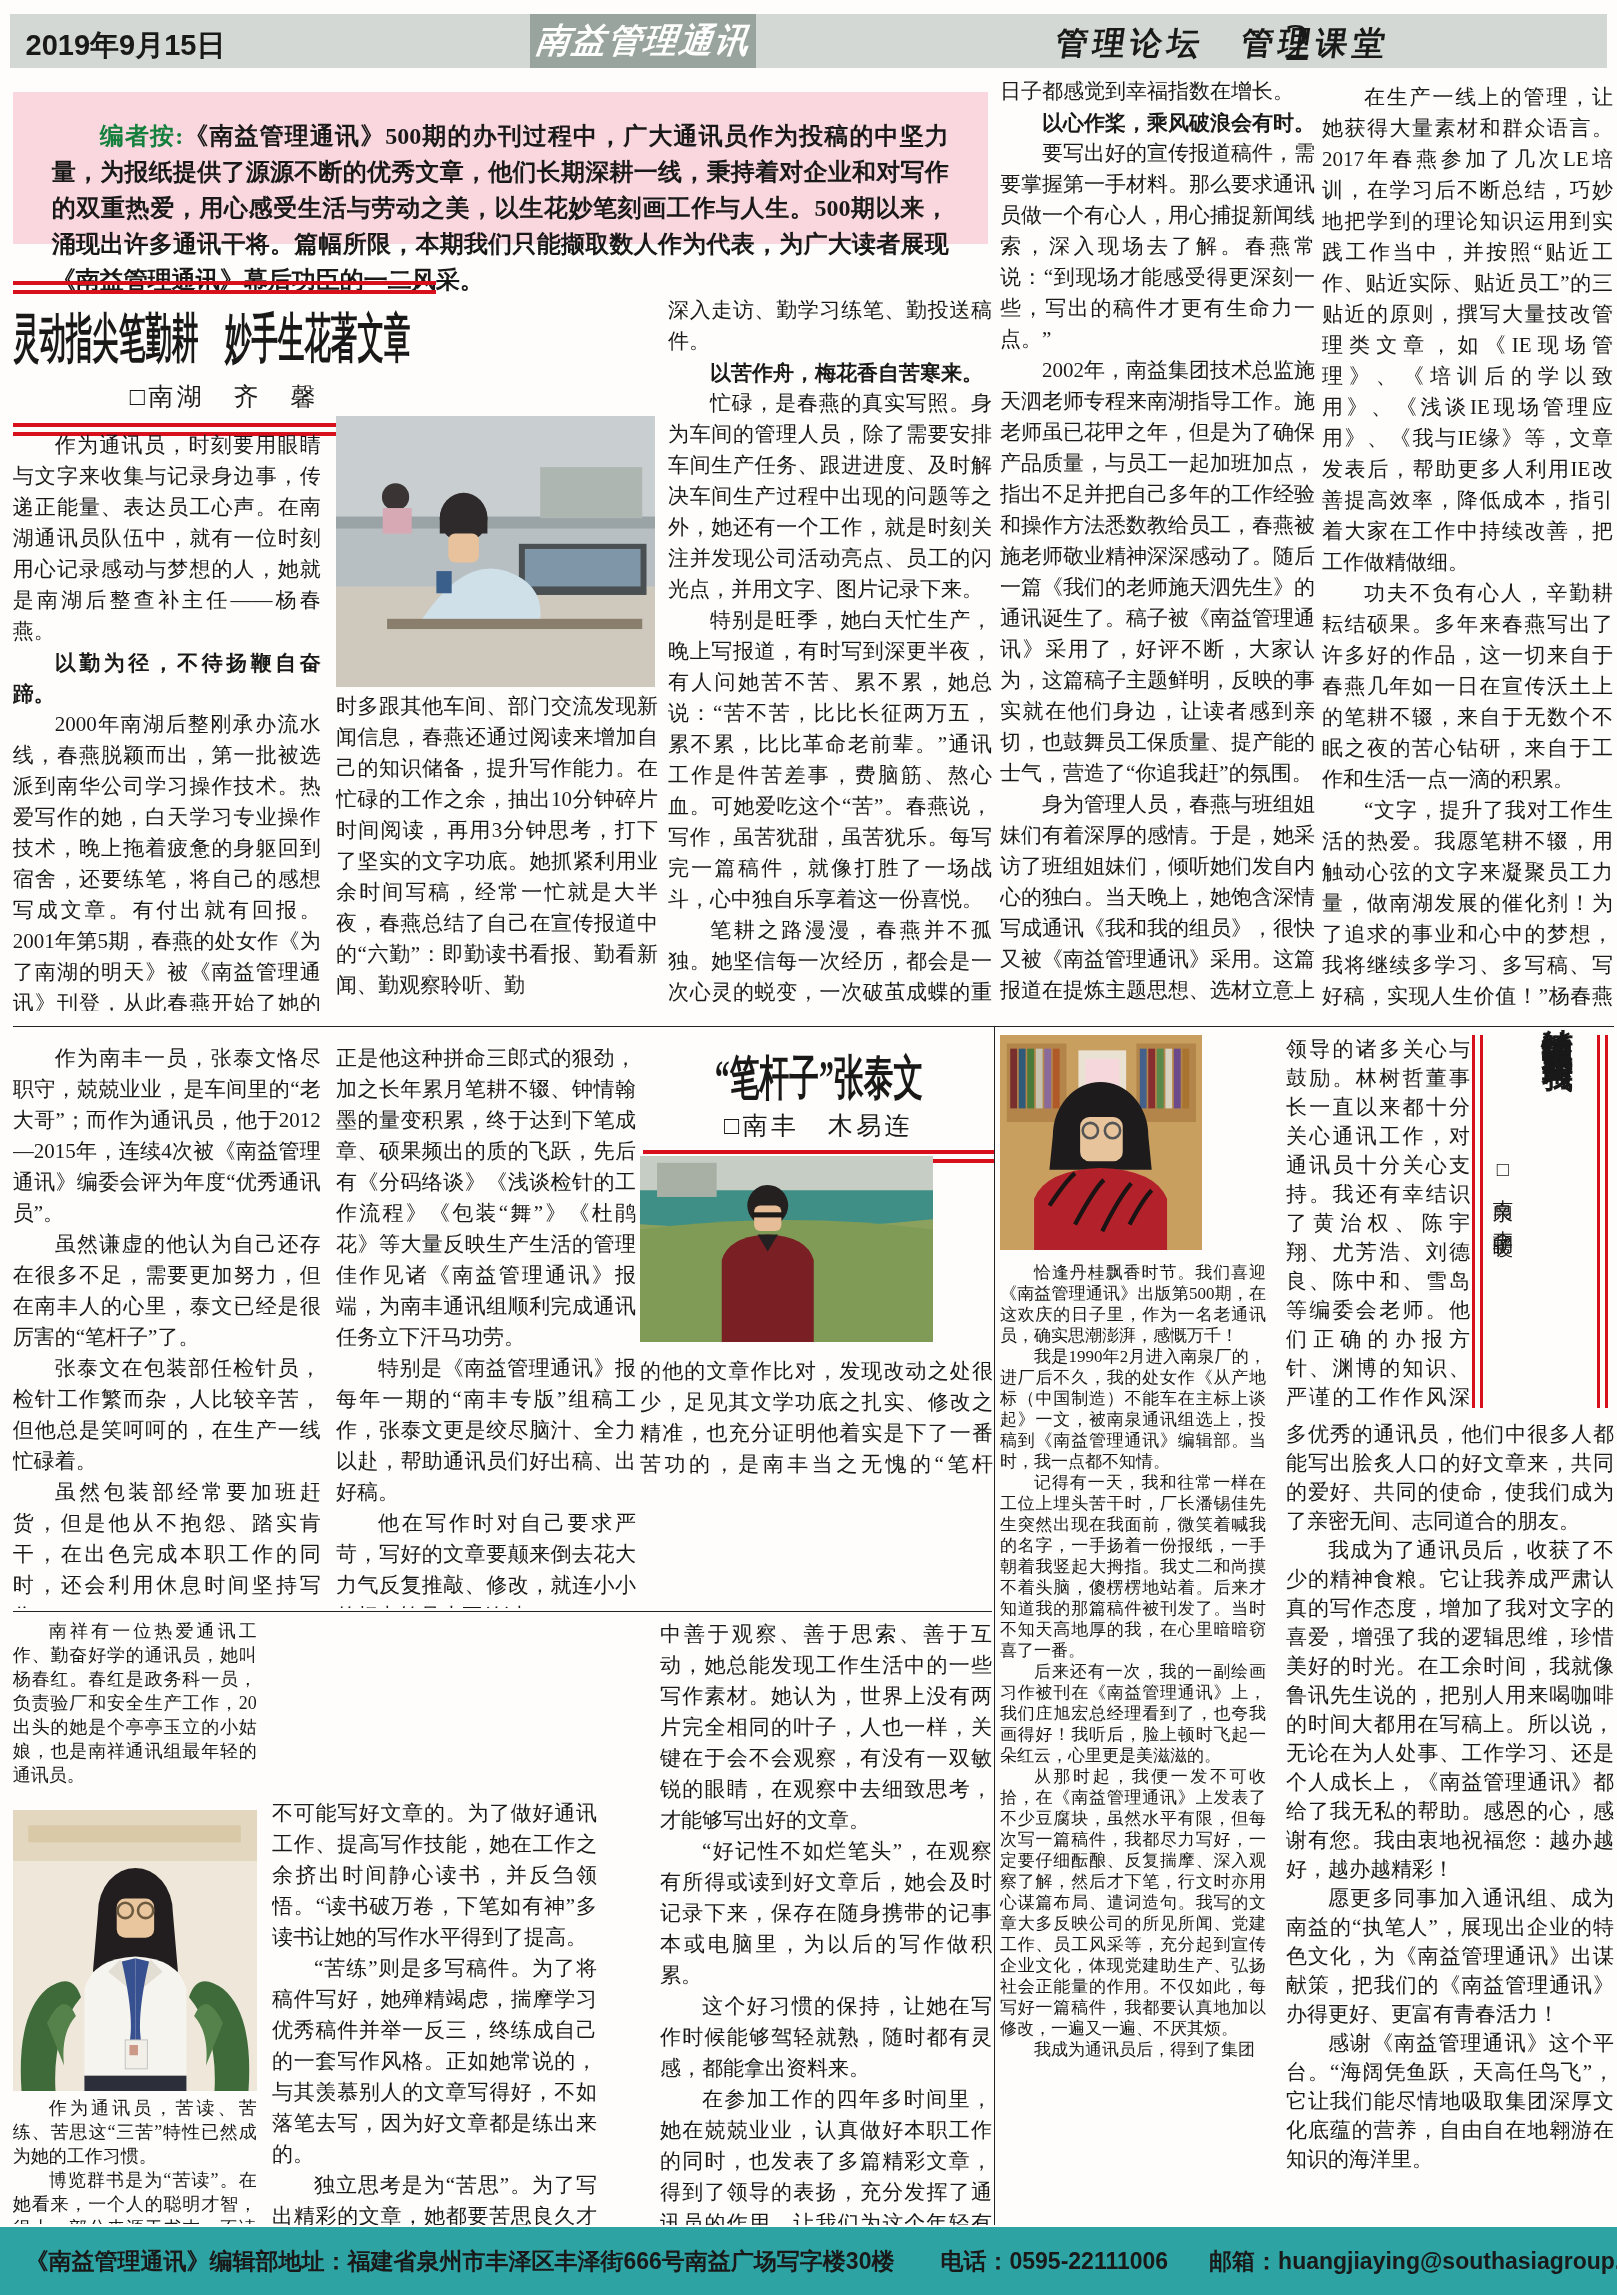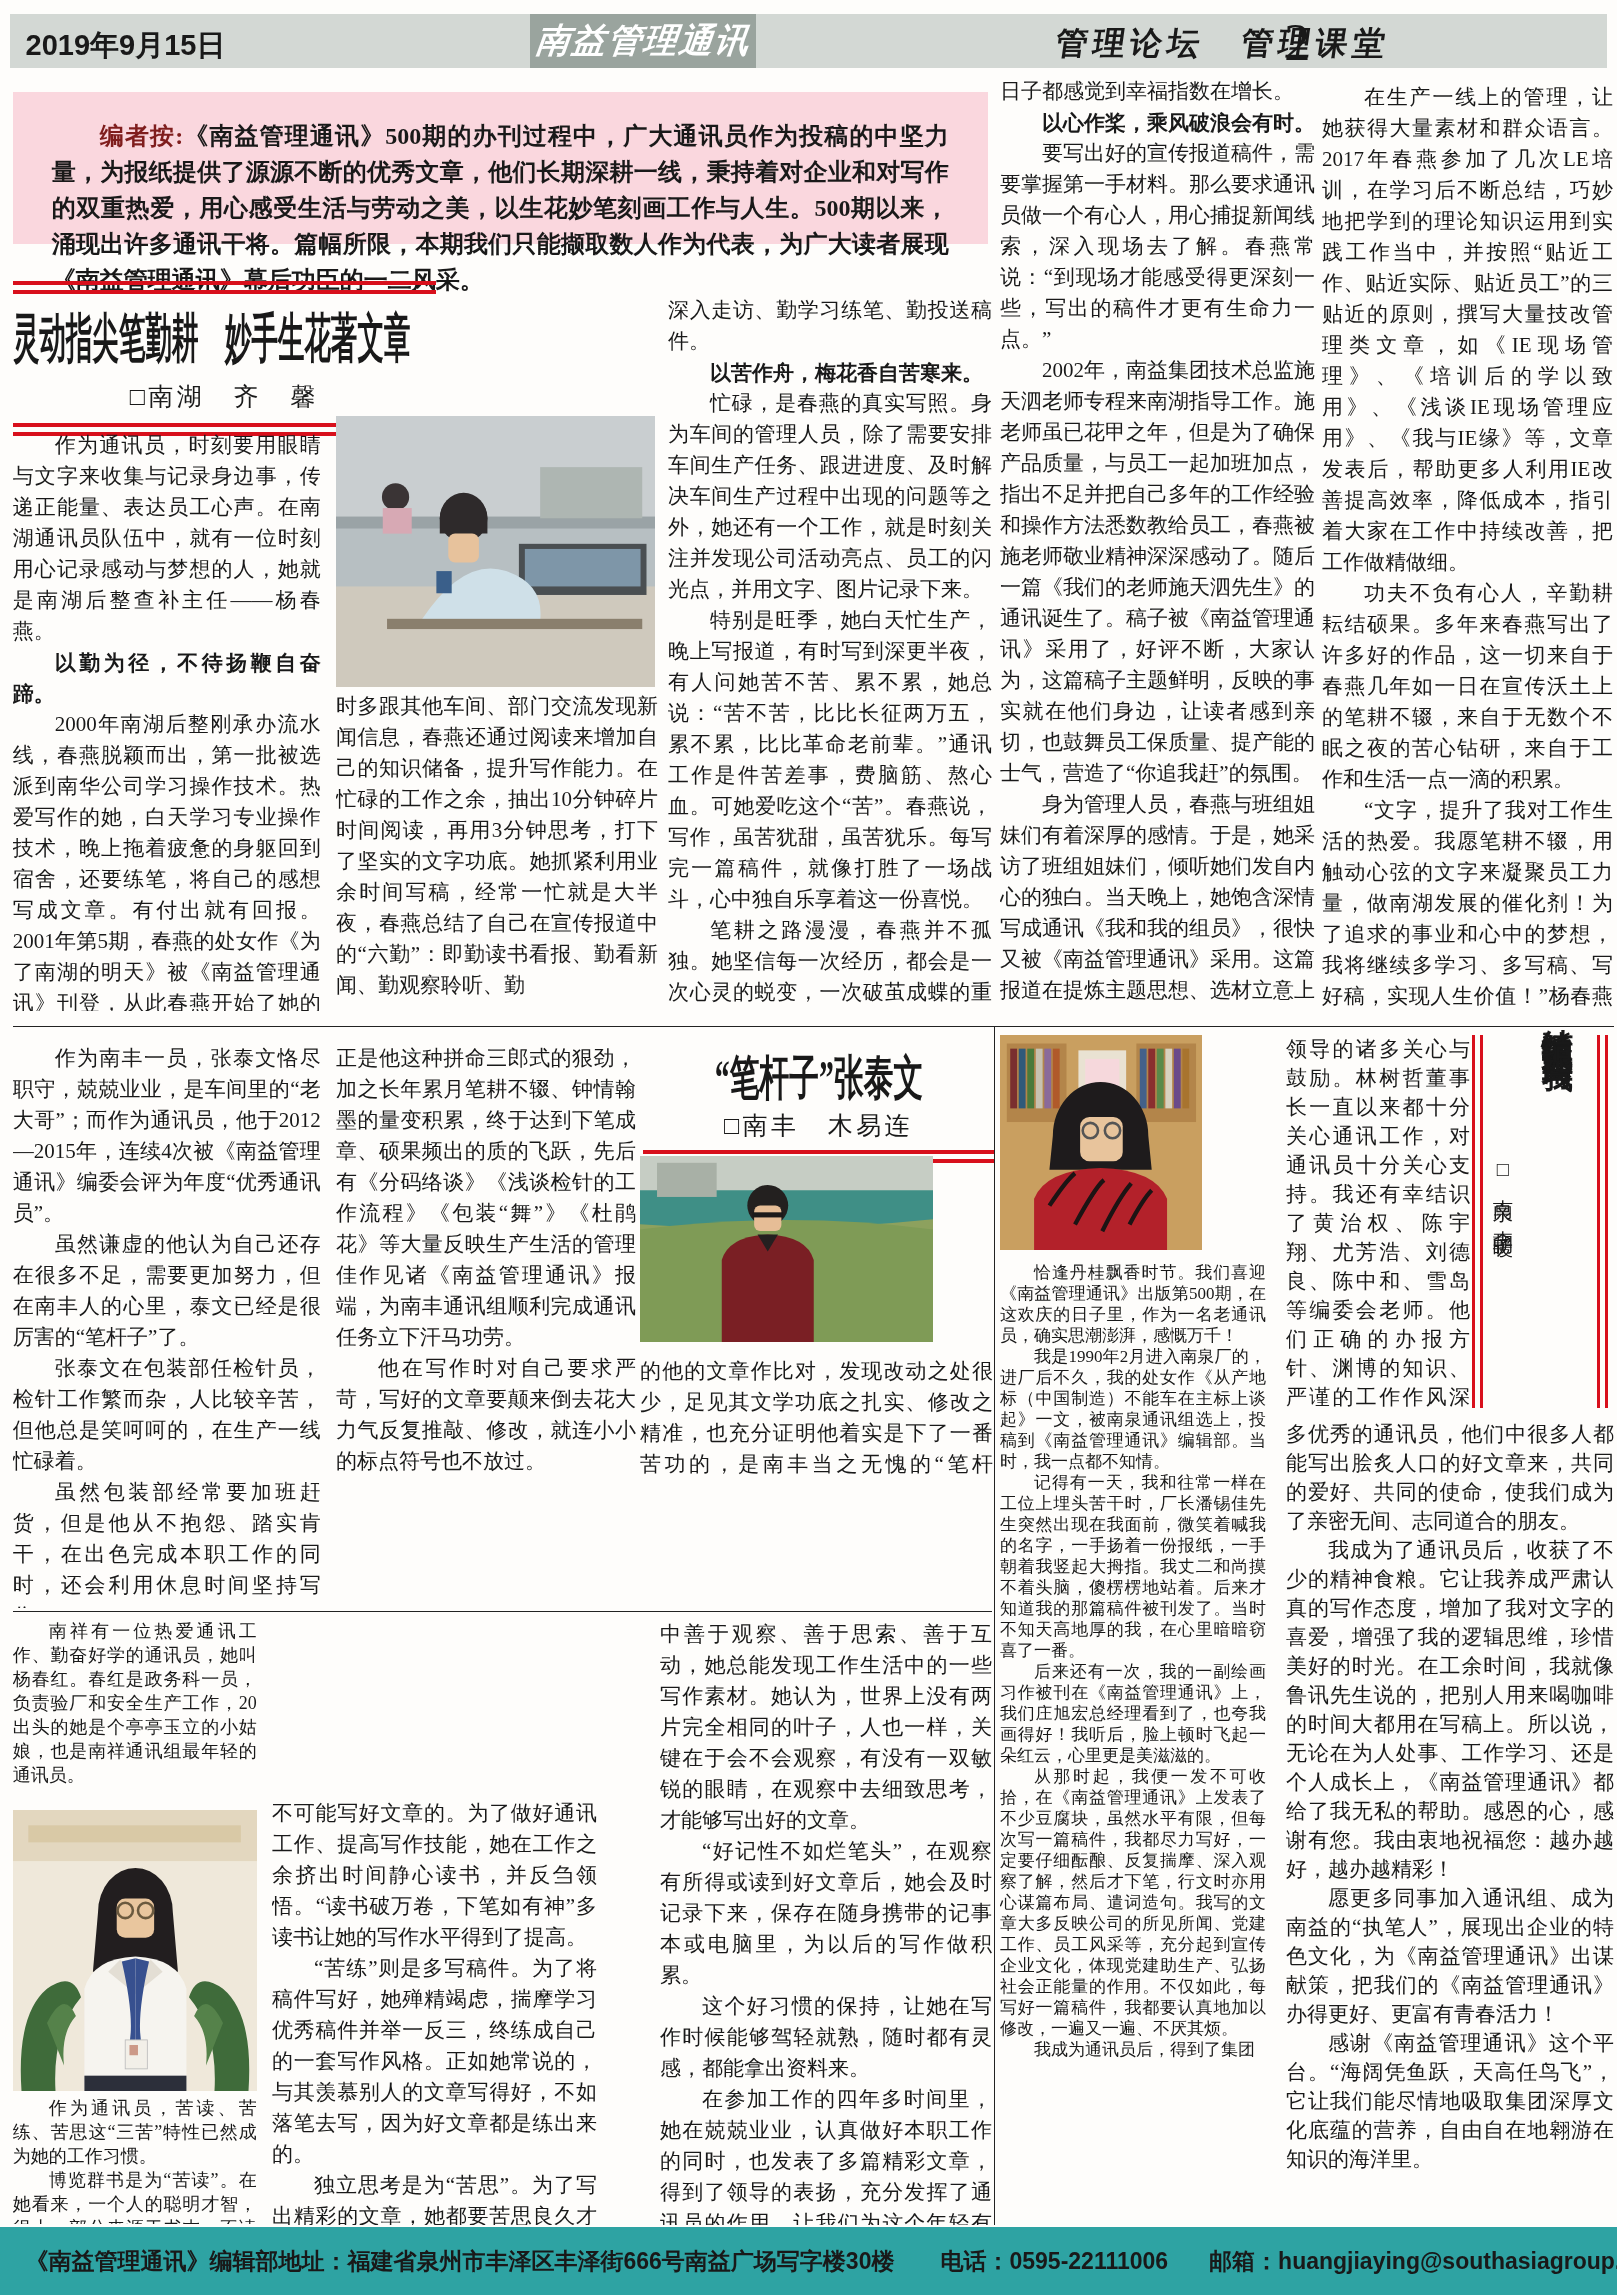--- a/index.html
+++ b/index.html
@@ -20,21 +20,21 @@
   .date{position:absolute;left:25.5px;top:25.5px;font-size:29px;font-weight:bold;font-family:"Liberation Sans","DejaVu Sans",sans-serif;}
   .masthead{position:absolute;left:530px;top:13.6px;width:226px;height:54px;background:var(--masthead);
     display:flex;align-items:center;justify-content:center;}
   .masthead span{color:#fff;font-size:34px;font-weight:bold;font-style:italic;letter-spacing:1.7px;transform:skewX(-6deg);}
   .hdr-sections{position:absolute;left:1056px;top:22px;font-size:32px;font-weight:bold;letter-spacing:5.1px;transform:skewX(-8deg);}
   .pageno{position:absolute;left:1284px;top:12px;font-size:53px;font-family:"Liberation Serif",serif;}
 
   
   .editorbox{position:absolute;left:12.8px;top:92px;width:975px;height:152px;background:var(--pink);
     padding:25.5px 39px 0 39px;font-size:24px;line-height:36px;font-weight:600;text-align:justify;}
-  .editorbox .lbl{color:#7f1d1d;font-weight:bold;}
+  .editorbox .lbl{color:#15803d;font-weight:bold;}
   .editorbox .body-ind{text-indent:2em;}
 
   
   .col{position:absolute;overflow:hidden;text-align:justify;}
   .col p{margin:0;}
   .col .para{text-indent:2em;}
   .col .cont{text-indent:0;}
   .col .sub{text-indent:2em;font-weight:bold;font-family:"Liberation Sans","DejaVu Sans",sans-serif;}
   .f-a1{font-size:21px;line-height:31px;}
   .f-sm{font-size:18px;line-height:24px;}
@@ -156,20 +156,21 @@
   <div class="v-rule" style="left:994px;top:1026px;height:1199px;"></div>
 
   <div class="col f-a1" style="left:12.8px;top:1043px;width:308px;height:565px;">
       <p class="para">作为南丰一员，张泰文恪尽职守，兢兢业业，是车间里的“老大哥”；而作为通讯员，他于2012—2015年，连续4次被《南益管理通讯》编委会评为年度“优秀通讯员”。</p>
       <p class="para">虽然谦虚的他认为自己还存在很多不足，需要更加努力，但在南丰人的心里，泰文已经是很厉害的“笔杆子”了。</p>
       <p class="para">张泰文在包装部任检针员，检针工作繁而杂，人比较辛苦，但他总是笑呵呵的，在生产一线忙碌着。</p>
       <p class="para">虽然包装部经常要加班赶货，但是他从不抱怨、踏实肯干，在出色完成本职工作的同时，还会利用休息时间坚持写作。</p>
     </div>
   <div class="col f-a1" style="left:336px;top:1043px;width:300px;height:565px;">
       <p class="cont">正是他这种拼命三郎式的狠劲，加之长年累月笔耕不辍、钟情翰墨的量变积累，终于达到下笔成章、硕果频出的质的飞跃，先后有《分码络谈》《浅谈检针的工作流程》《包装“舞”》《杜鹃花》等大量反映生产生活的管理佳作见诸《南益管理通讯》报端，为南丰通讯组顺利完成通讯任务立下汗马功劳。</p>
+      <p class="para">特别是《南益管理通讯》报每年一期的“南丰专版”组稿工作，张泰文更是绞尽脑汁、全力以赴，帮助通讯员们好出稿、出好稿。</p>
       <p class="para">他在写作时对自己要求严苛，写好的文章要颠来倒去花大力气反复推敲、修改，就连小小的标点符号也不放过。</p>
     </div>
 
   <div class="a2-head">
     <div class="a2-title title-line">
         <span>“笔杆子”张泰文</span>
       </div>
     <div class="a2-by byline">□南丰　木易连</div>
     <div class="dbl"></div>
   </div>

